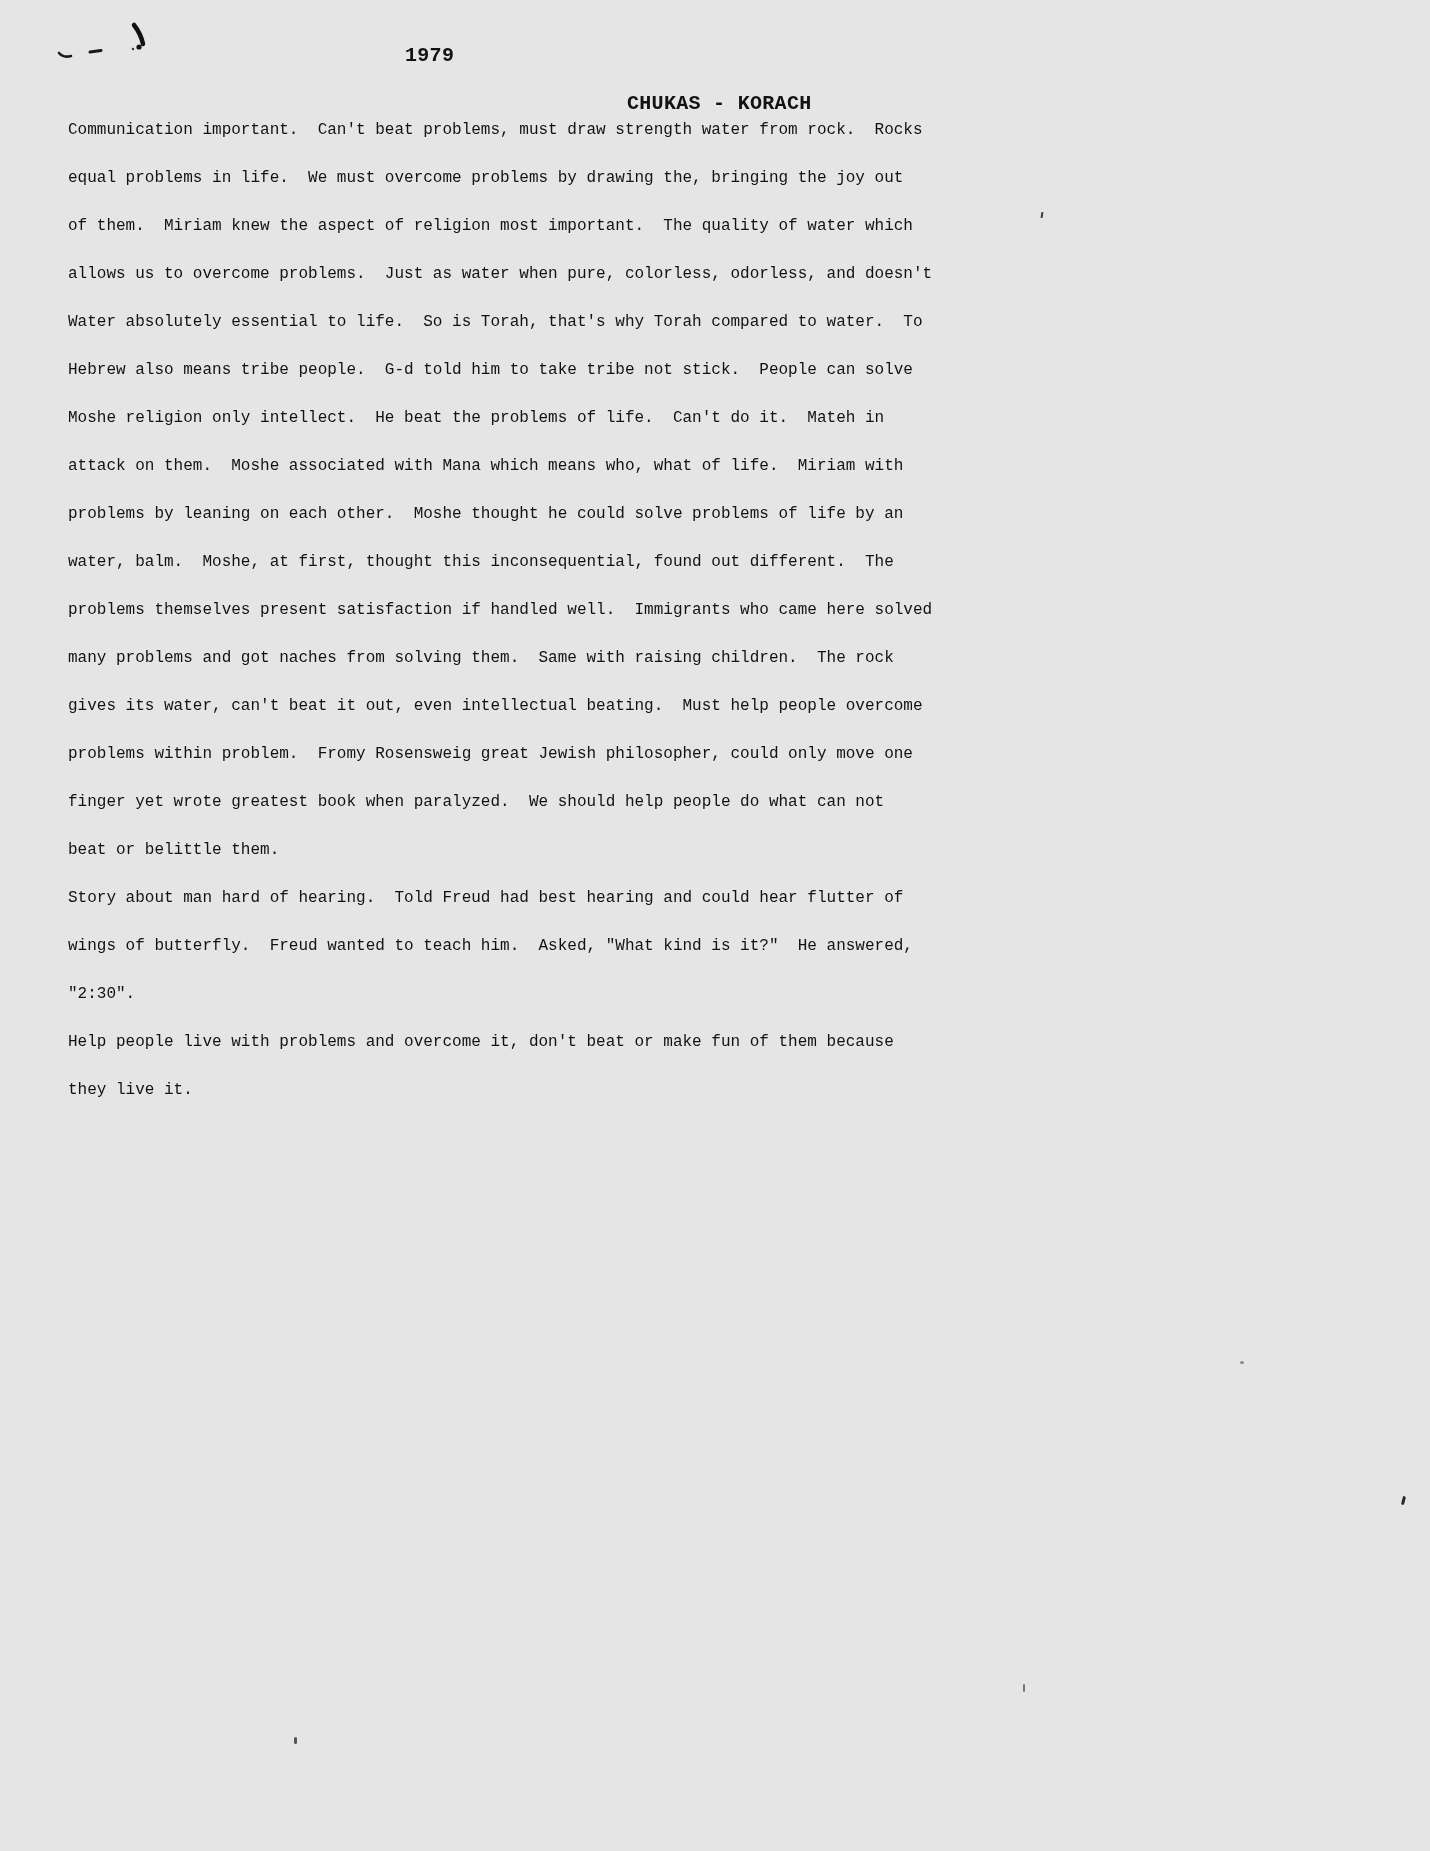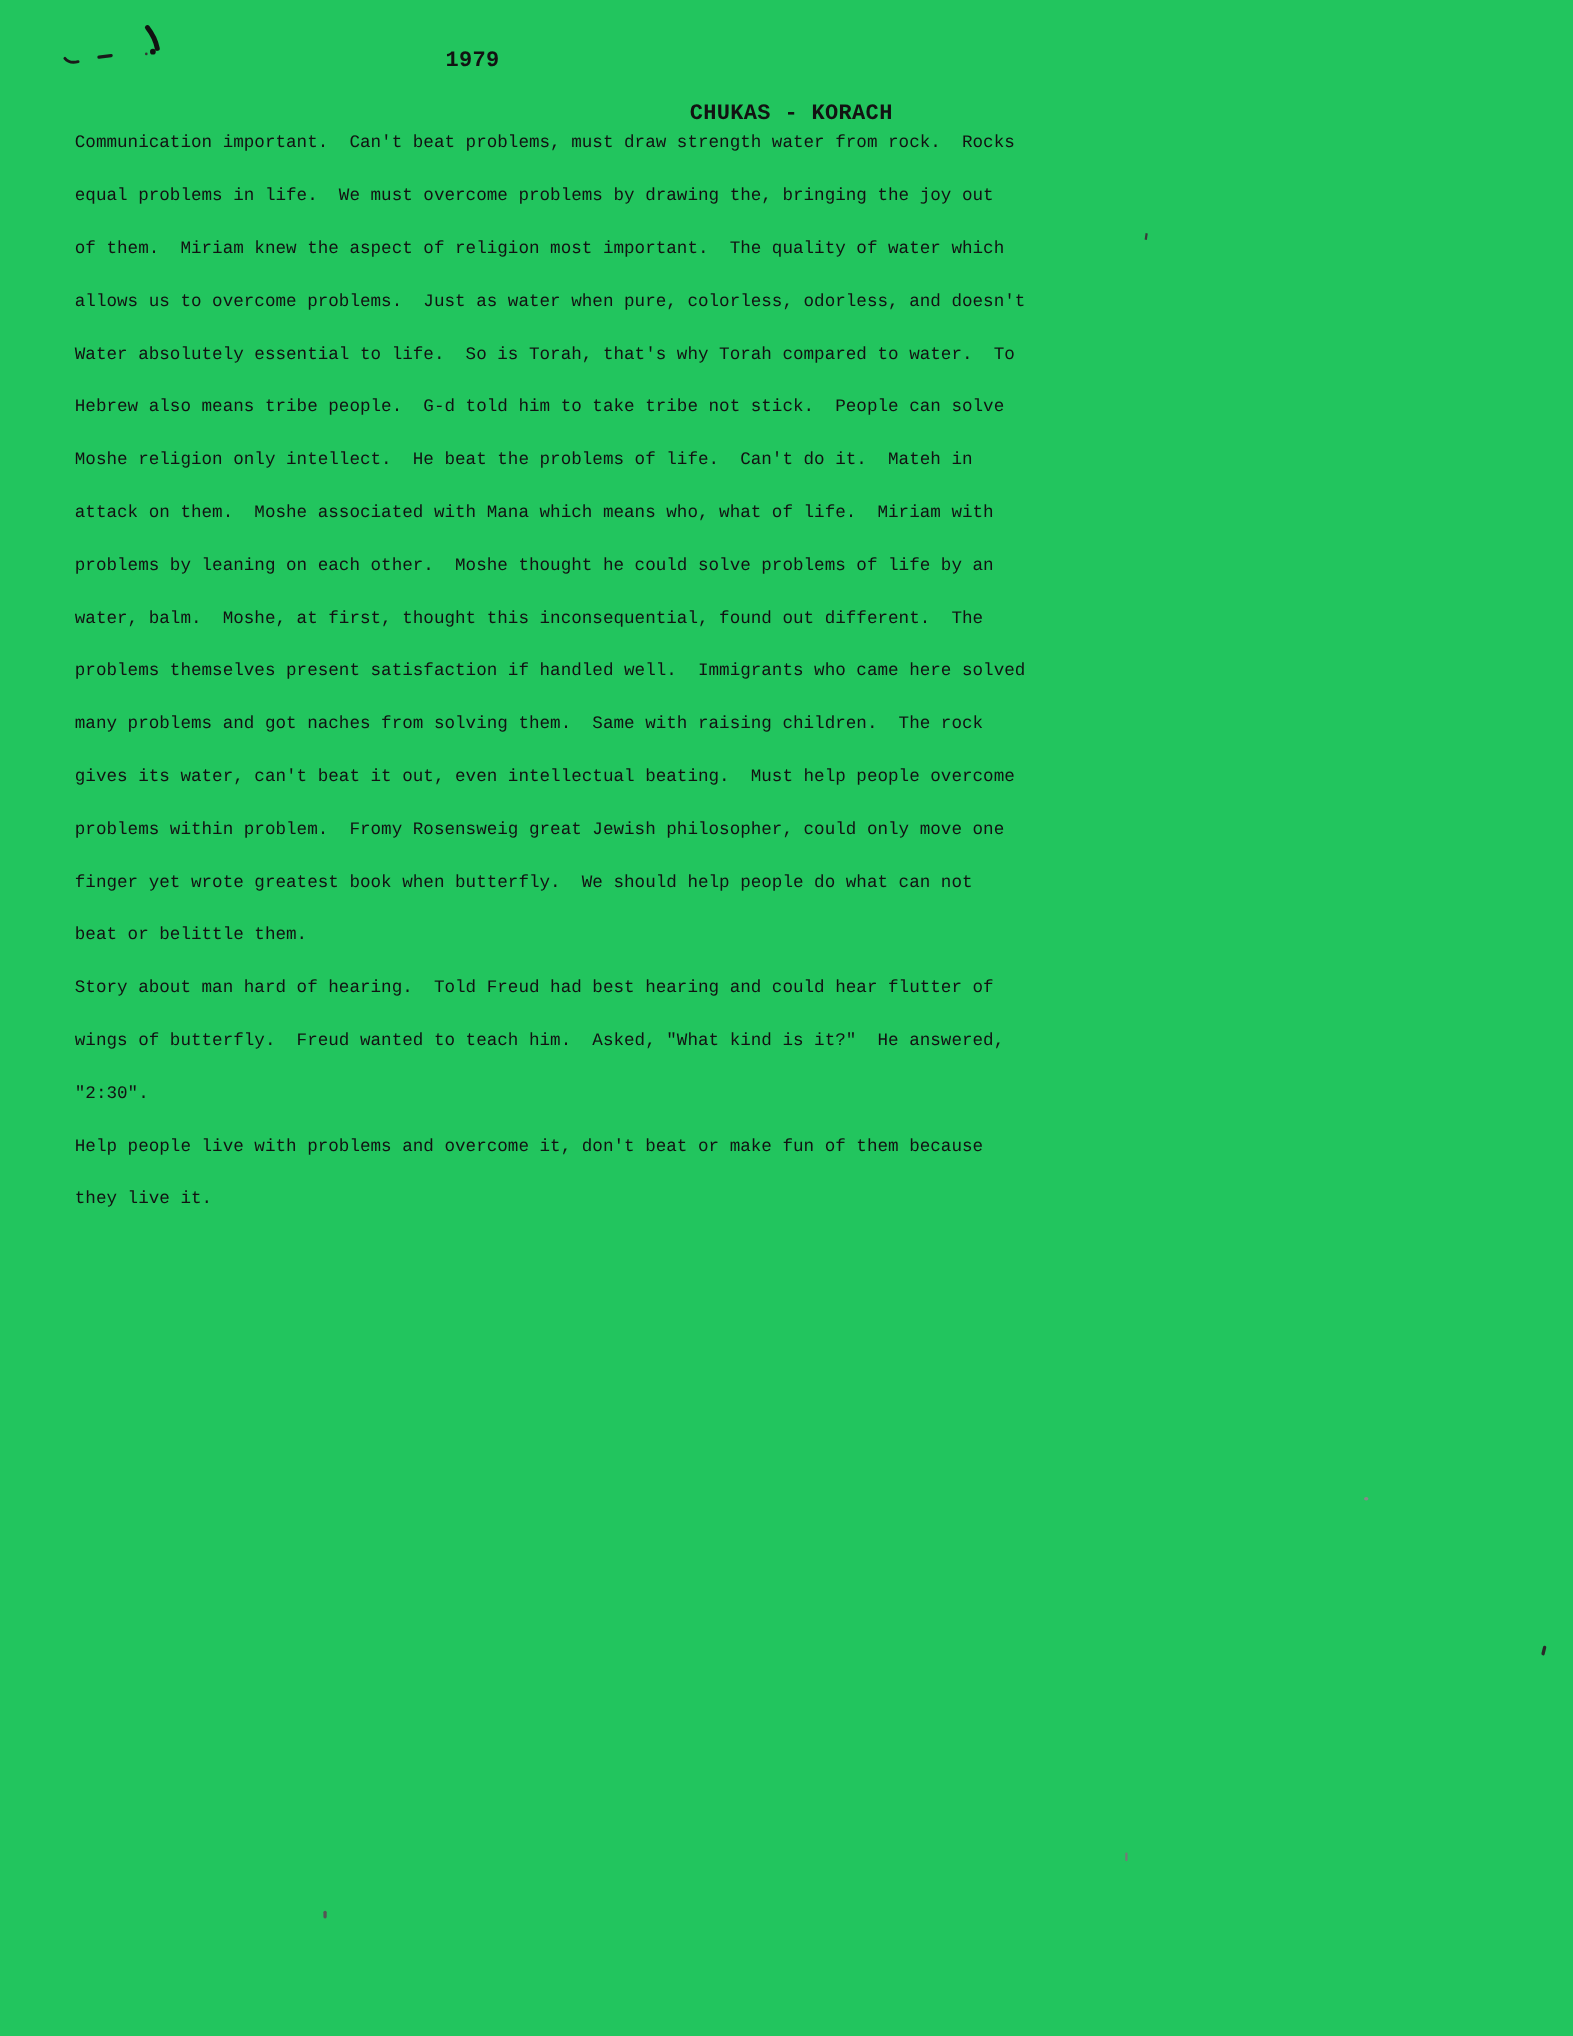--- a/index.html
+++ b/index.html
@@ -11,21 +11,21 @@
     height: 1851px;
     position: relative;
     background: #fefefe;
     font-family: "Liberation Mono", "DejaVu Sans Mono", monospace;
     color: #121212;
     overflow: hidden;
   }
   .page {
     position: absolute;
     inset: 0;
-    background: #22c55e;
+    background: #e5e5e5;
   }
   .header-line {
     position: absolute;
     top: 44px;
     left: 0;
     width: 100%;
     height: 28px;
   }
   .header-year {
     position: absolute;
@@ -144,21 +144,21 @@
       <div class="line">water, balm.  Moshe, at first, thought this inconsequential, found out different.  The</div>
 
       <div class="line">problems themselves present satisfaction if handled well.  Immigrants who came here solved</div>
 
       <div class="line">many problems and got naches from solving them.  Same with raising children.  The rock</div>
 
       <div class="line">gives its water, can't beat it out, even intellectual beating.  Must help people overcome</div>
 
       <div class="line">problems within problem.  Fromy Rosensweig great Jewish philosopher, could only move one</div>
 
-      <div class="line">finger yet wrote greatest book when butterfly.  We should help people do what can not</div>
+      <div class="line">finger yet wrote greatest book when paralyzed.  We should help people do what can not</div>
 
       <div class="line">beat or belittle them.</div>
 
       <div class="line">Story about man hard of hearing.  Told Freud had best hearing and could hear flutter of</div>
 
       <div class="line">wings of butterfly.  Freud wanted to teach him.  Asked, "What kind is it?"  He answered,</div>
 
       <div class="line">"2:30".</div>
 
       <div class="line">Help people live with problems and overcome it, don't beat or make fun of them because</div>

